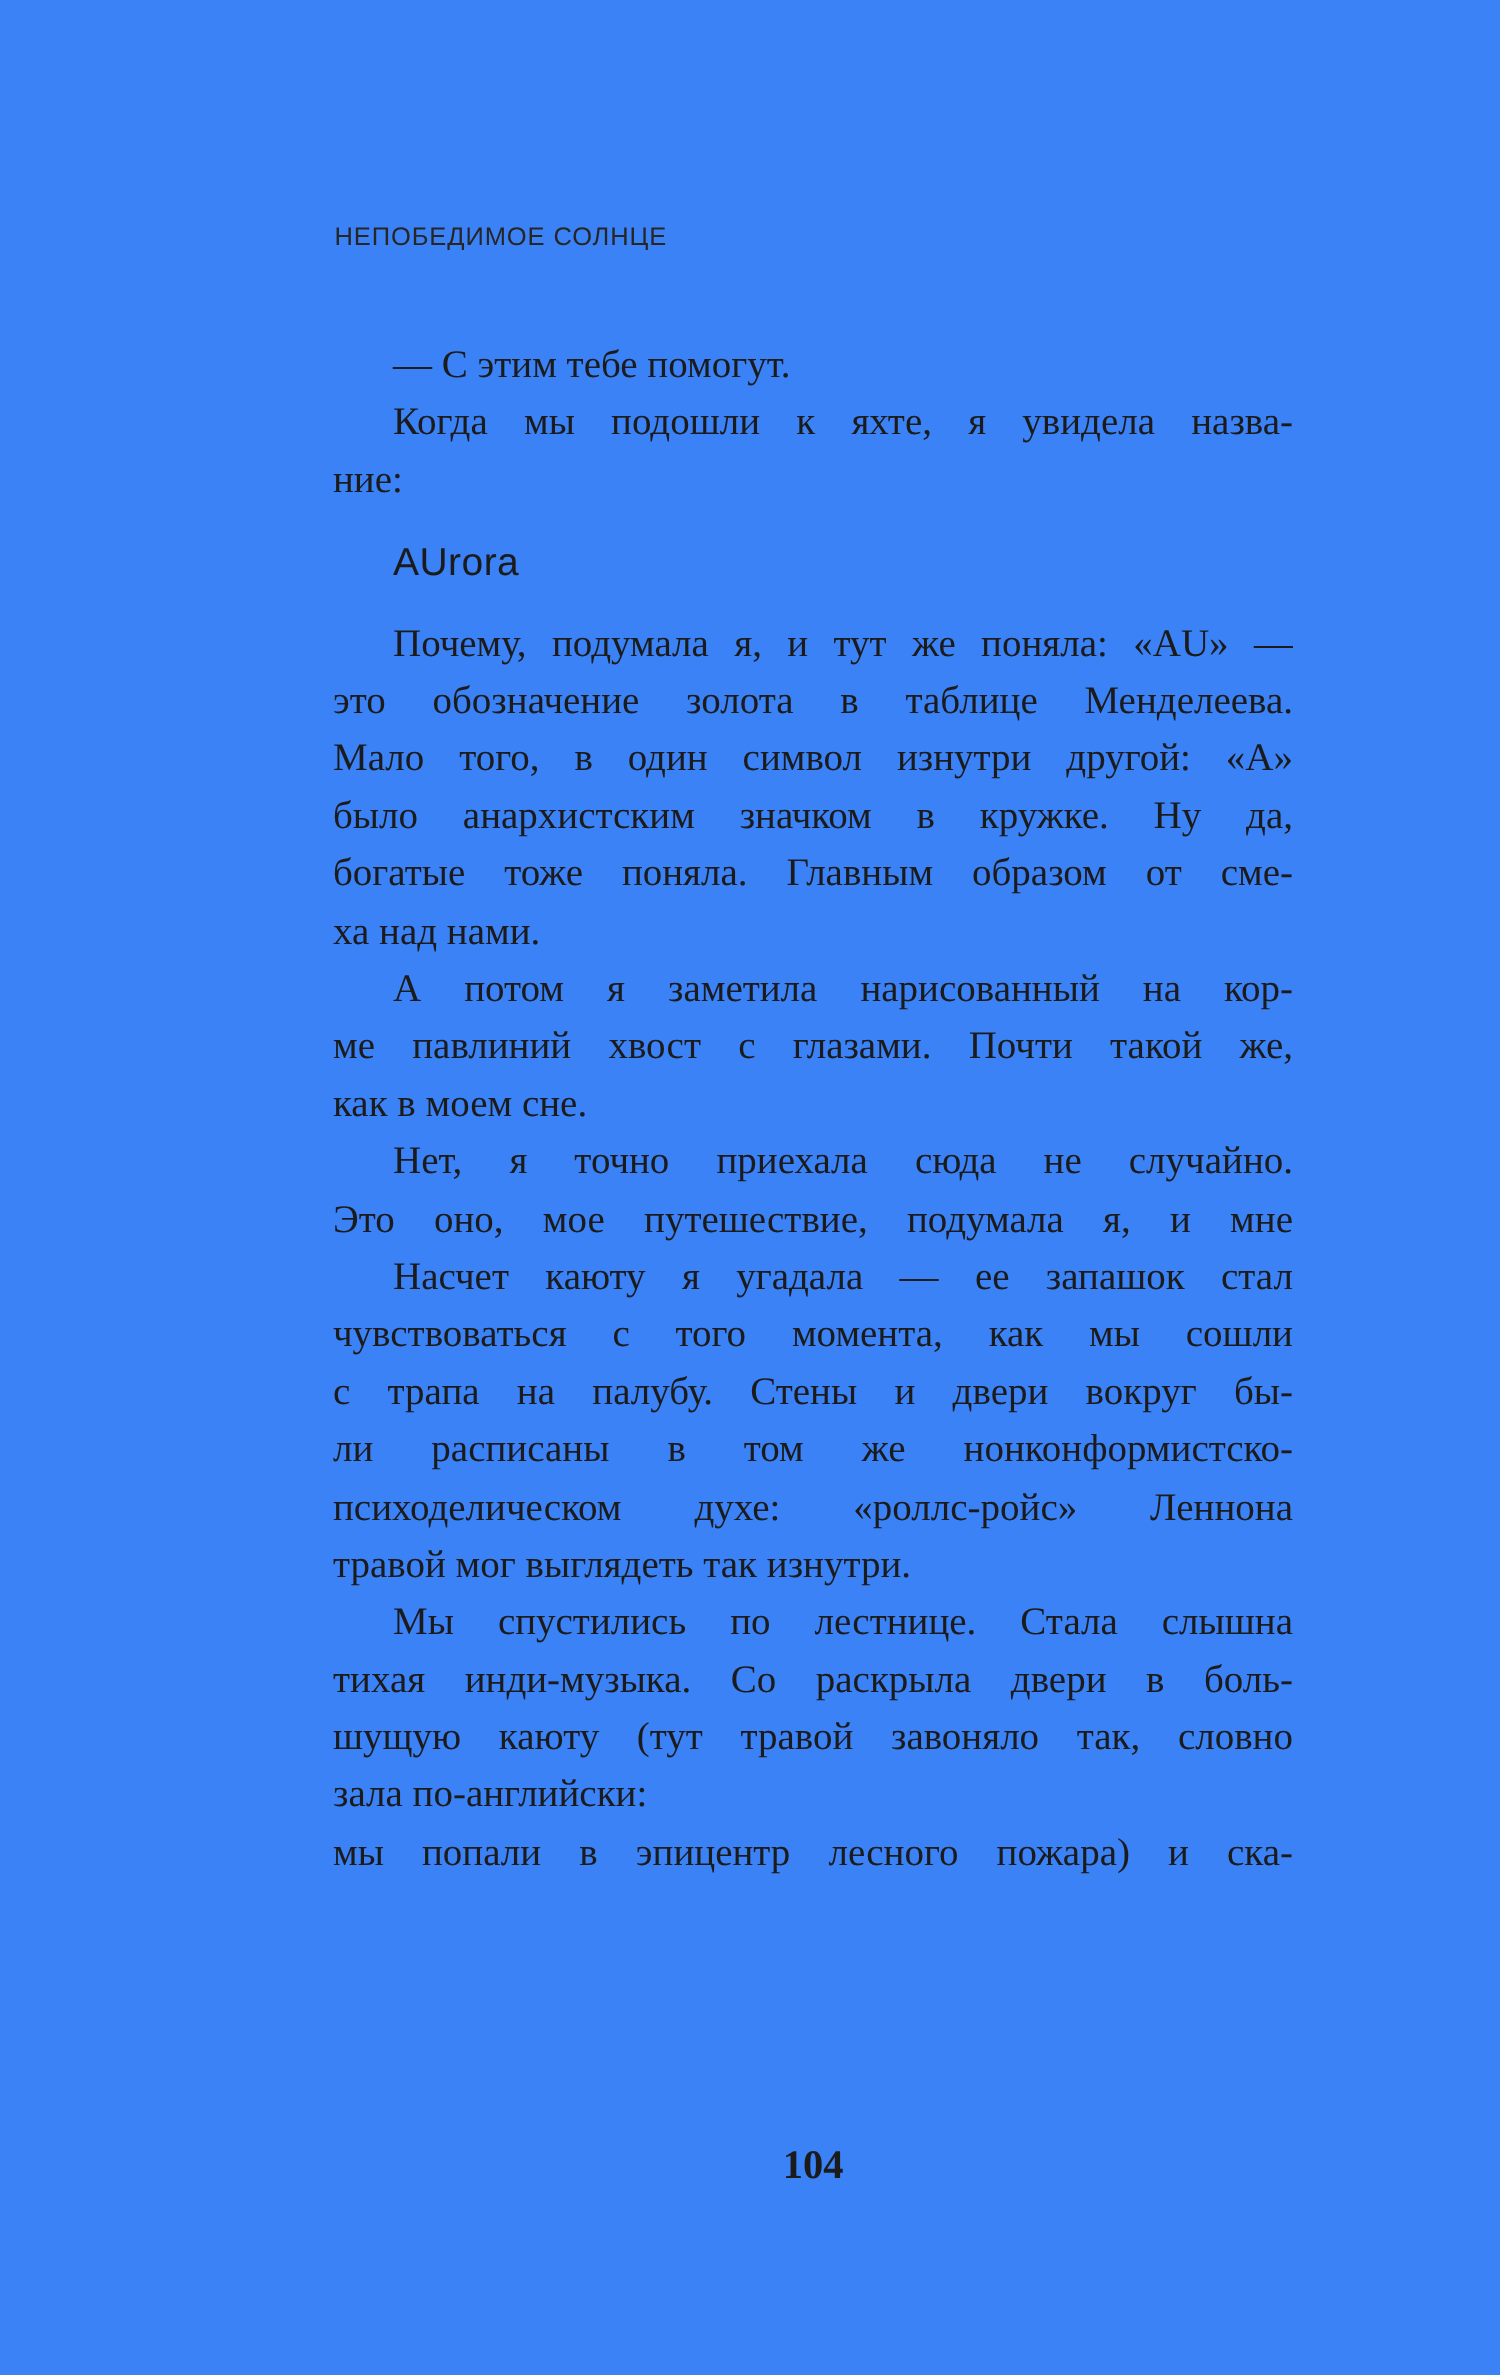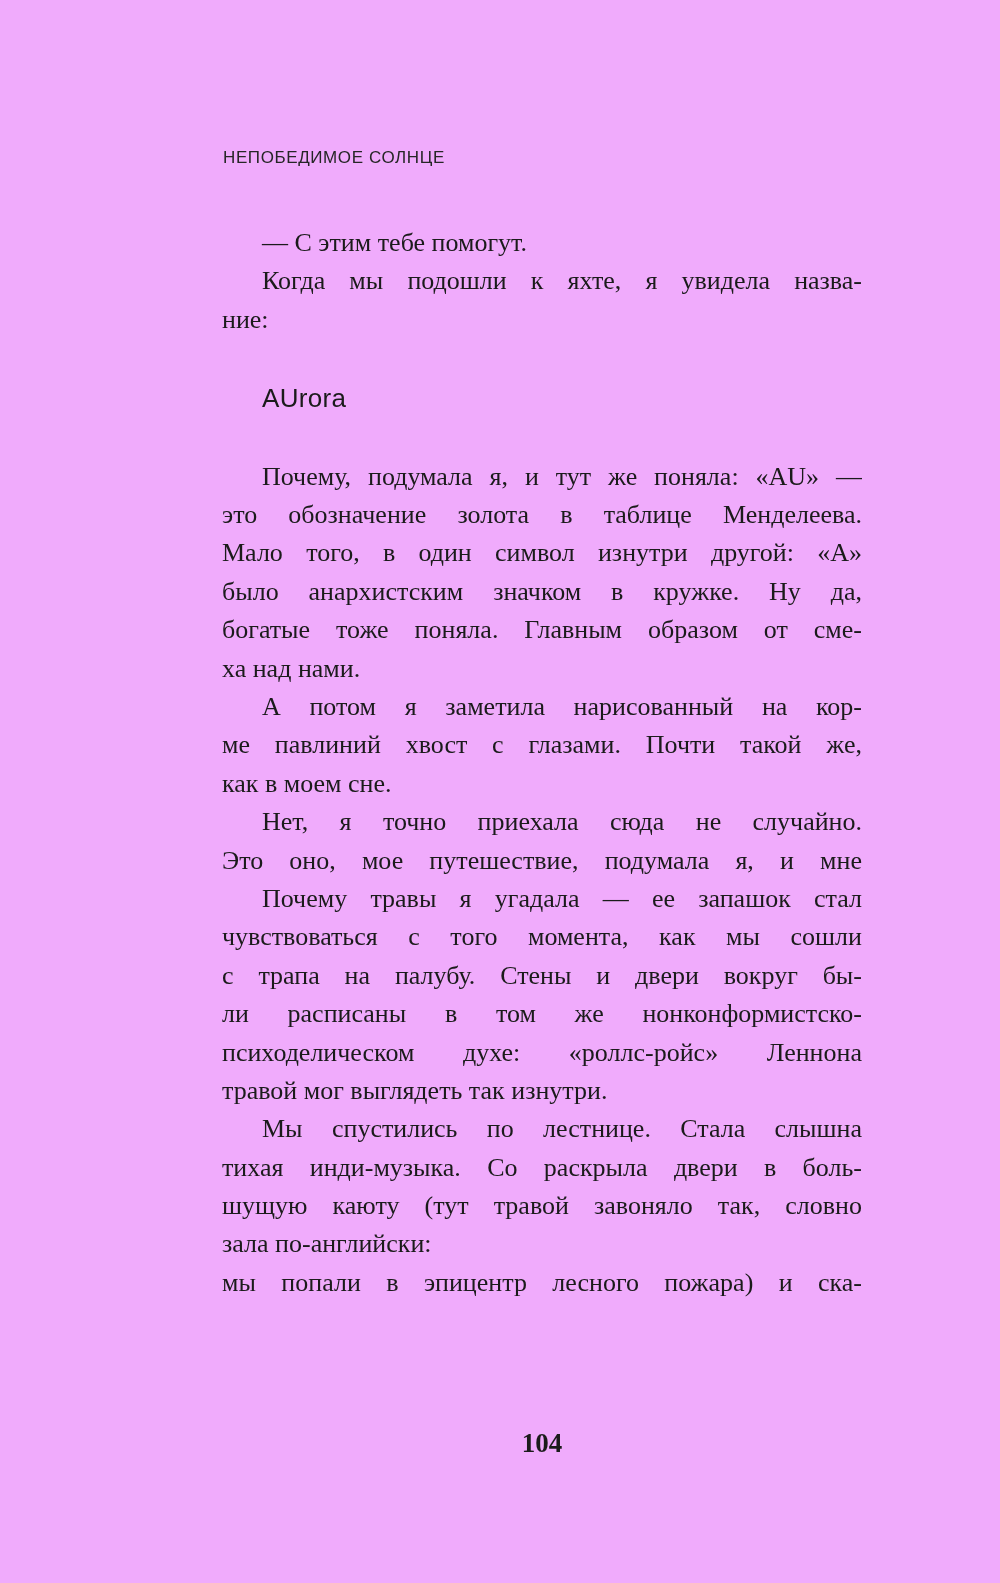--- a/index.html
+++ b/index.html
@@ -4,21 +4,21 @@
 <style>
   html, body {
     margin: 0;
     padding: 0;
     background: #ffffff;
   }
   .page {
     position: relative;
     width: 1000px;
     height: 1583px;
-    background: #f0abfc;
+    background: #3b82f6;
     overflow: hidden;
     font-family: "Liberation Serif", serif;
     color: #1b1b1b;
   }
   .running-header {
     position: absolute;
     left: 223px;
     top: 148px;
     font-family: "Liberation Sans", sans-serif;
     font-size: 17px;
@@ -32,21 +32,21 @@
     top: 224px;
     width: 640px;
     font-size: 26px;
     line-height: 38.4px;
   }
   .para {
     margin: 0;
     font-family: Liberation Serif, serif;
   }
   .para.display {
-    margin: 40px 0;
+    margin: 16px 0;
     font-family: "Liberation Sans", sans-serif;
     font-size: 26px;
     letter-spacing: 0.3px;
   }
   .line {
     text-align: left;
     white-space: normal;
   }
   .line.first {
     text-indent: 40px;
@@ -100,21 +100,21 @@
       <div class="para body">
         <div class="line j first">А потом я заметила нарисованный на кор-</div>
         <div class="line j">ме павлиний хвост с глазами. Почти такой же,</div>
         <div class="line">как в моем сне.</div>
       </div>
       <div class="para body">
         <div class="line j first">Нет, я точно приехала сюда не случайно.</div>
         <div class="line j">Это оно, мое путешествие, подумала я, и мне</div>
       </div>
       <div class="para body">
-        <div class="line j first">Почему травы я угадала — ее запашок стал</div>
+        <div class="line j first">Насчет каюту я угадала — ее запашок стал</div>
         <div class="line j">чувствоваться с того момента, как мы сошли</div>
         <div class="line j">с трапа на палубу. Стены и двери вокруг бы-</div>
         <div class="line j">ли расписаны в том же нонконформистско-</div>
         <div class="line j">психоделическом духе: «роллс-ройс» Леннона</div>
         <div class="line">травой мог выглядеть так изнутри.</div>
       </div>
       <div class="para body">
         <div class="line j first">Мы спустились по лестнице. Стала слышна</div>
         <div class="line j">тихая инди-музыка. Со раскрыла двери в боль-</div>
         <div class="line j">шущую каюту (тут травой завоняло так, словно</div>

